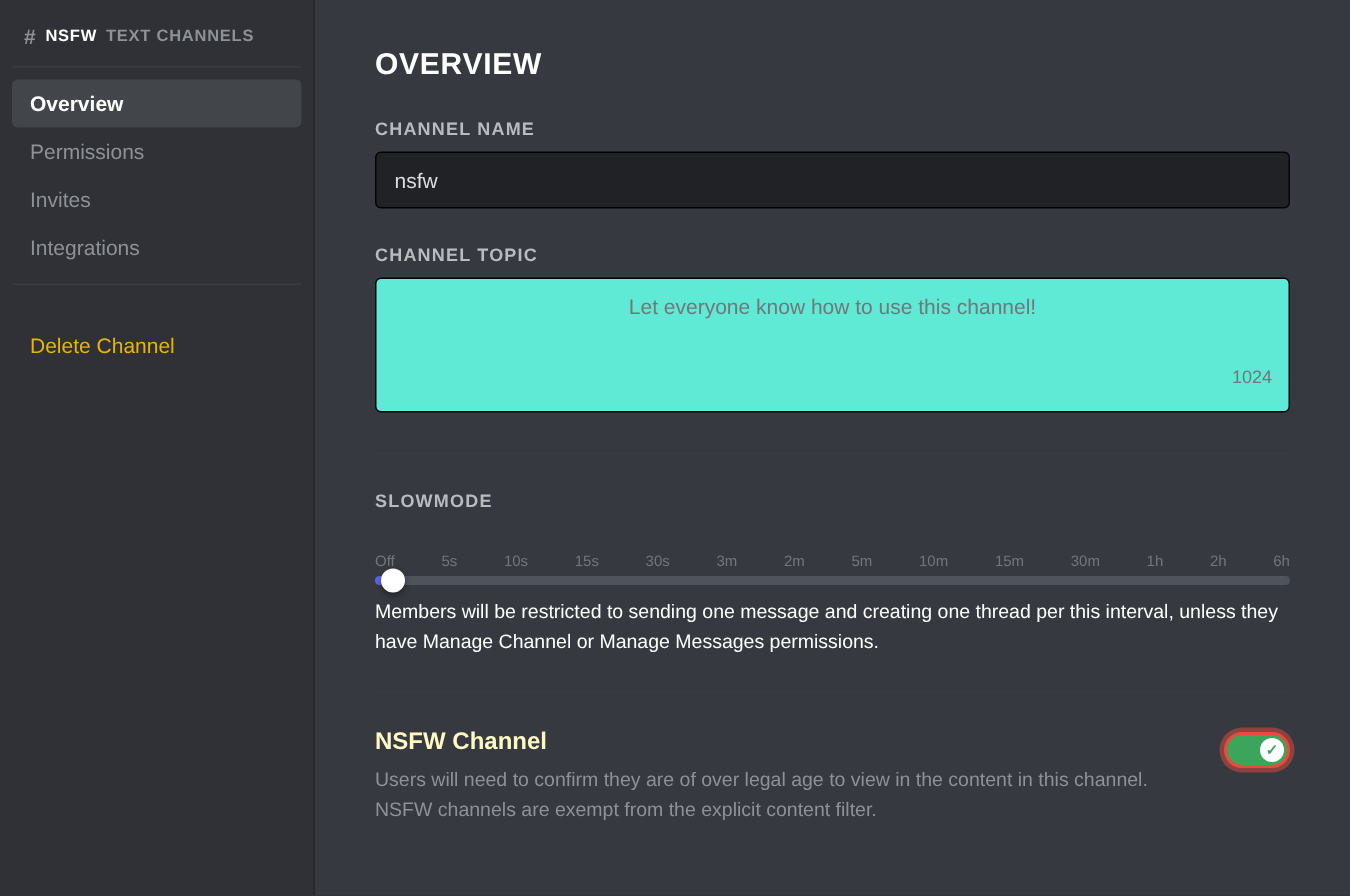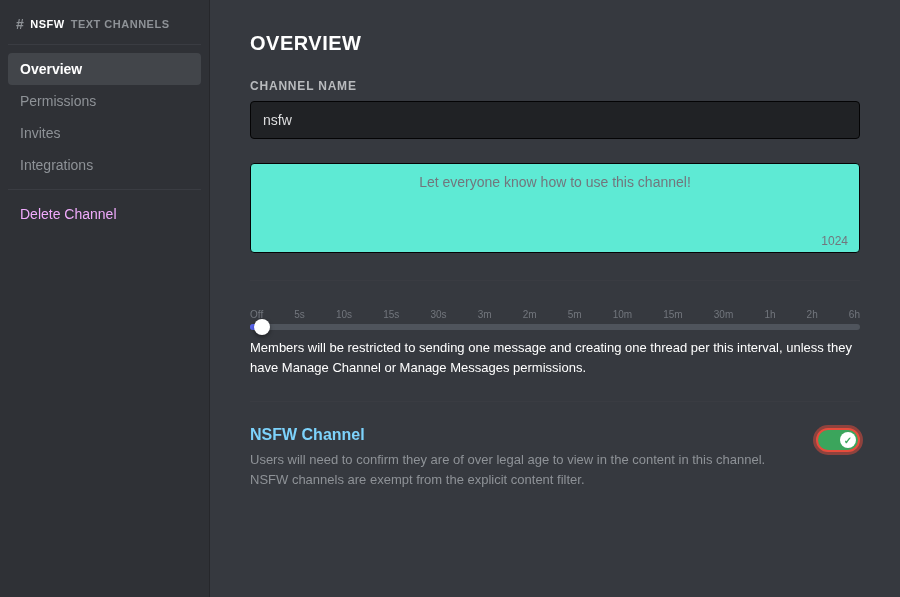--- a/index.html
+++ b/index.html
@@ -56,22 +56,22 @@
       font-size: 14px;
       font-weight: 500;
       transition: background 0.1s;
     }
     .sidebar-item.active {
       background: #42454a;
       color: #ffffff;
       font-weight: 600;
     }
     .sidebar-item.danger {
-      color: #f0abfc;
-      margin-top: 8px;
+      color: #eab308;
+      margin-top: 24px;
     }
     .sidebar-divider {
       height: 1px;
       background: #3a3c42;
       margin: 8px 0;
     }
 
     
     .main-content {
       flex: 1;
@@ -125,21 +125,21 @@
       font-family: inherit;
       resize: none;
       height: 90px;
       text-align: center;
     }
     .text-area::placeholder {
       color: #72767d;
     }
     .char-count {
       position: absolute;
-      bottom: 8px;
+      bottom: 20px;
       right: 12px;
       font-size: 12px;
       color: #72767d;
     }
 
     .field-group {
       margin-bottom: 24px;
     }
 
     .divider {
@@ -211,21 +211,21 @@
     }
     .nsfw-row {
       display: flex;
       align-items: flex-start;
       justify-content: space-between;
       gap: 16px;
     }
     .nsfw-text h3 {
       font-size: 16px;
       font-weight: 600;
-      color: #7dd3fc;
+      color: #fef9c3;
       margin-bottom: 6px;
     }
     .nsfw-text p {
       font-size: 13px;
       color: #8e9297;
       line-height: 1.5;
       max-width: 650px;
     }
 
     
@@ -287,29 +287,31 @@
 <main class="main-content">
 
   <h1 class="section-title">OVERVIEW</h1>
 
   <div class="field-group">
     <div class="field-label">CHANNEL NAME</div>
     <input class="text-input" type="text" value="nsfw" style="">
   </div>
 
   <div class="field-group">
+    <div class="field-label">CHANNEL TOPIC</div>
     <div class="textarea-wrapper">
       <textarea class="text-area" placeholder="Let everyone know how to use this channel!" style=""></textarea>
       <span class="char-count">1024</span>
     </div>
   </div>
 
   <div class="divider"></div>
 
   <div class="field-group">
+    <div class="slowmode-label">SLOWMODE</div>
 
     <div class="slider-ticks">
       <span class="slider-tick-label">Off</span>
       <span class="slider-tick-label">5s</span>
       <span class="slider-tick-label">10s</span>
       <span class="slider-tick-label">15s</span>
       <span class="slider-tick-label">30s</span>
       <span class="slider-tick-label">3m</span>
       <span class="slider-tick-label">2m</span>
       <span class="slider-tick-label">5m</span>

